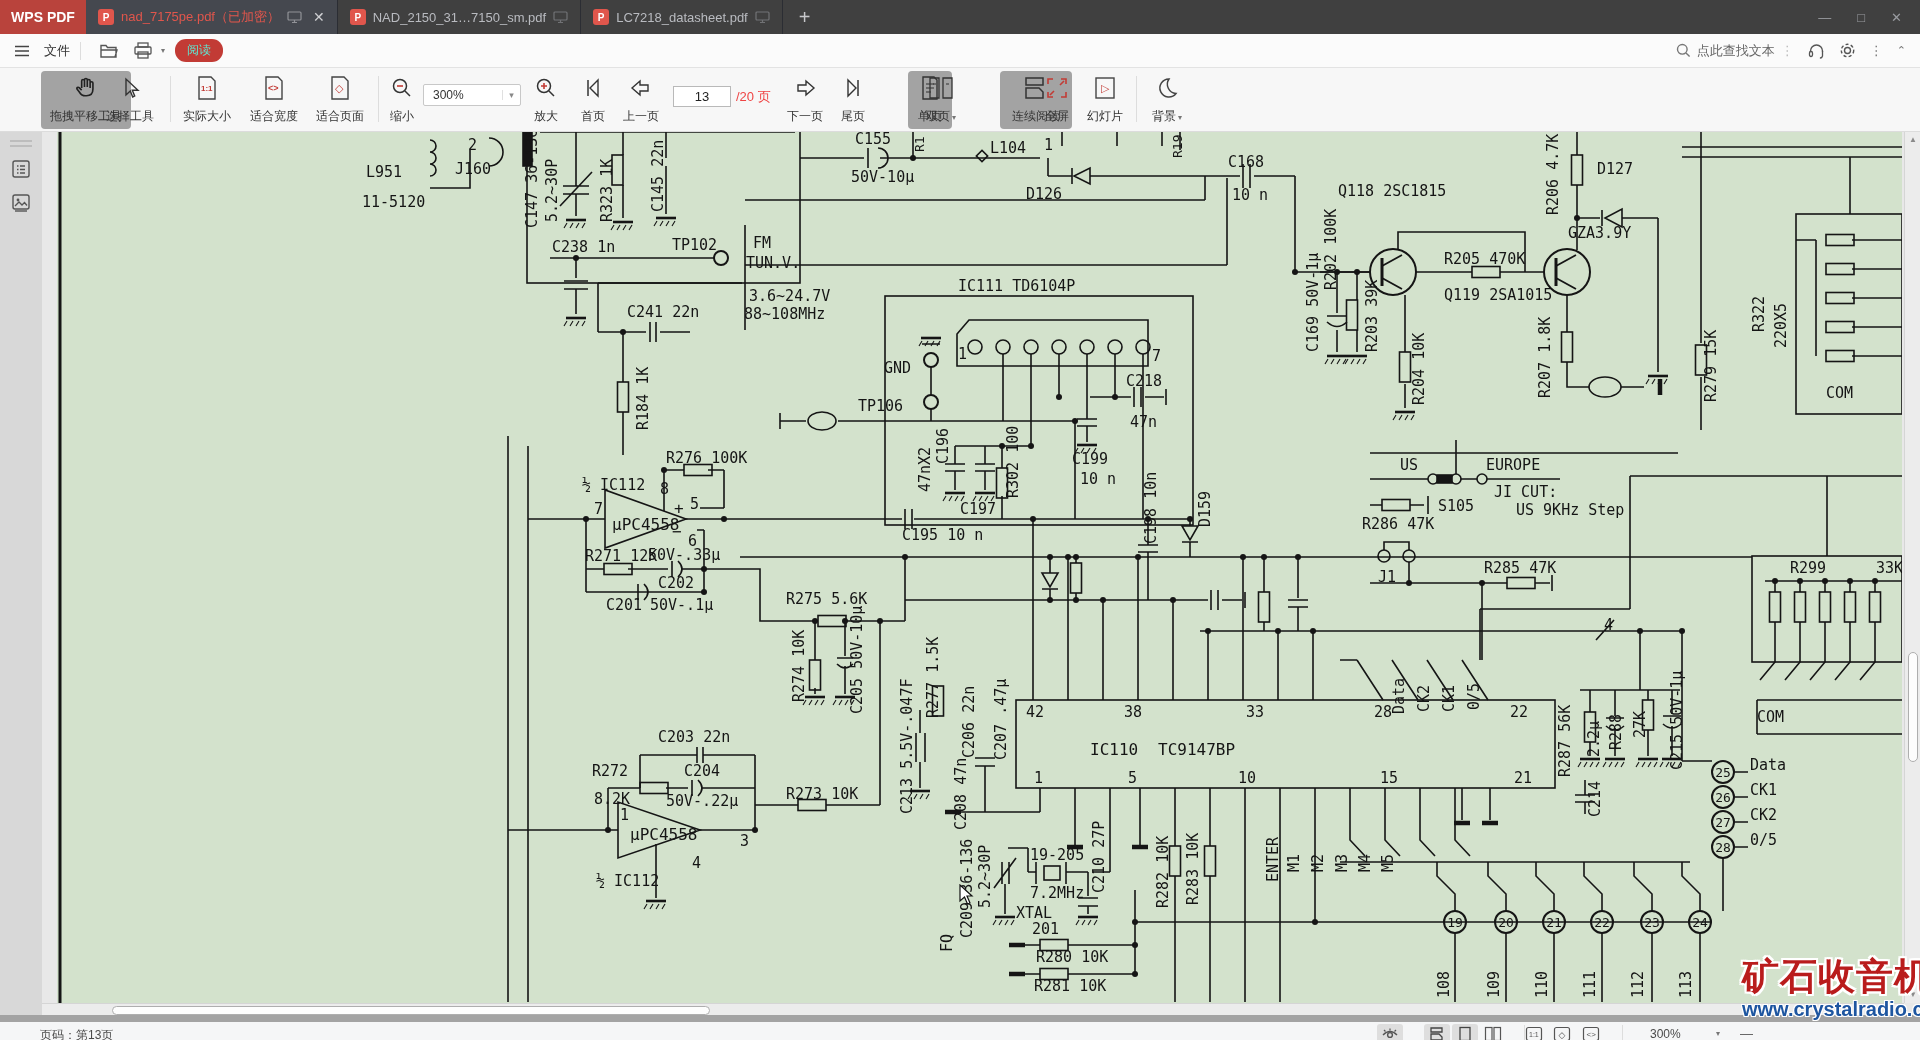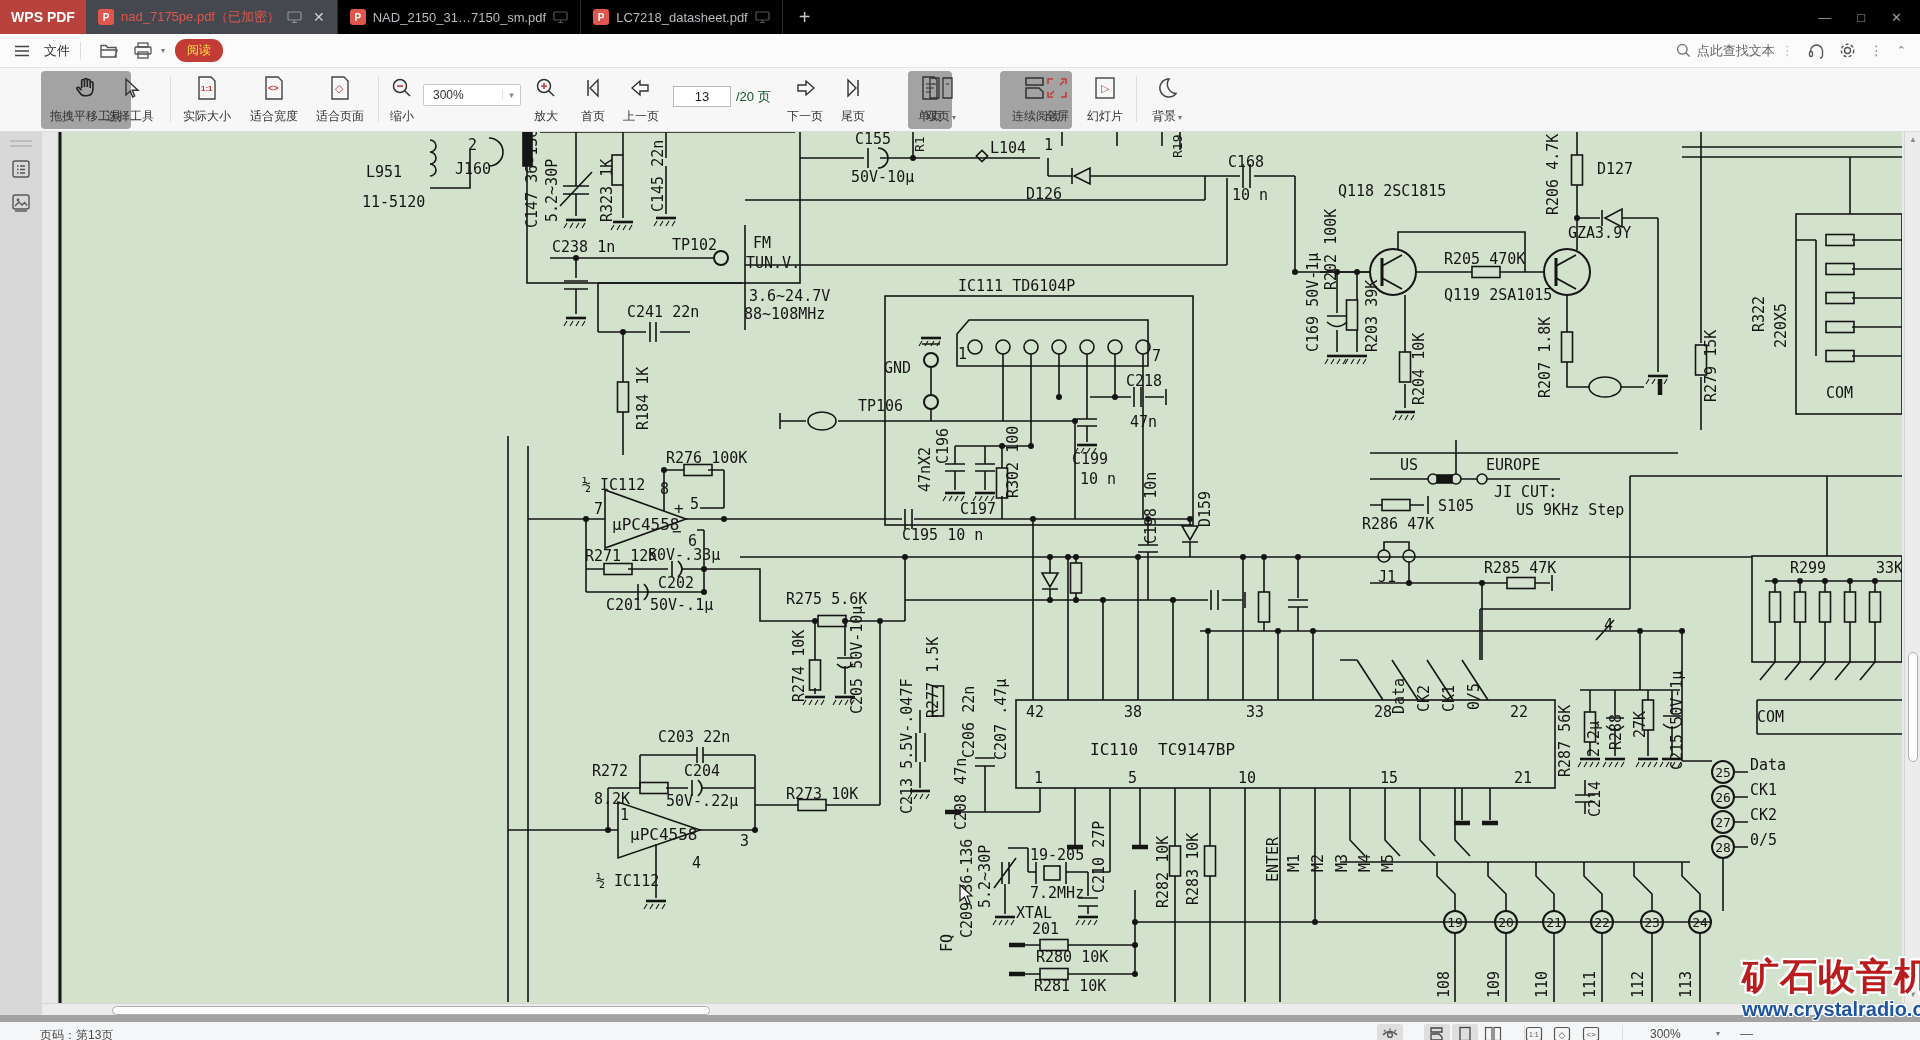--- a/index.html
+++ b/index.html
@@ -1,48 +1,48 @@
 <!DOCTYPE html>
 <html><head>
 <meta charset="utf-8">
 <style>
   * { margin:0; padding:0; box-sizing:border-box; }
   html,body { width:1920px; height:1040px; overflow:hidden; font-family:"Liberation Sans",sans-serif; background:#e8e8e8; }
   .abs { position:absolute; }
 
   
-  #tabbar { position:absolute; left:0; top:0; width:1920px; height:34px; background:#000000; display:flex; align-items:stretch; }
+  #tabbar { position:absolute; left:0; top:0; width:1920px; height:34px; background:#404040; display:flex; align-items:stretch; }
   #logo { width:86px; background:#b9433c; color:#fff; font-weight:bold; font-size:14px; display:flex; align-items:center; justify-content:center; }
   .tab { display:flex; align-items:center; gap:7px; padding:0 12px; border-right:1px solid #2b2d33; color:#b9bbc0; font-size:13px; }
   .tab.active { background:#45484f; color:#e0564c; }
   .pdficon { width:16px; height:16px; background:#e0564c; border-radius:3px; color:#fff; font-size:10px; font-weight:bold; display:flex; align-items:center; justify-content:center; }
   .monitor { opacity:.55; }
   .tclose { color:#cfd0d3; font-size:14px; margin-left:4px; }
   #newtab { color:#c7c8cb; font-size:20px; display:flex; align-items:center; padding:0 16px; }
   #wctrl { margin-left:auto; display:flex; align-items:center; gap:26px; padding-right:18px; color:#9a9ca1; font-size:13px; }
 
   
   #menurow { position:absolute; left:0; top:34px; width:1920px; height:34px; background:#fbfbfb; border-bottom:1px solid #e3e3e3; display:flex; align-items:center; font-size:13px; color:#333; }
   .mitem { display:flex; align-items:center; gap:14px; margin-left:14px; }
   .vdiv { width:1px; height:18px; background:#ddd; margin:0 10px; }
-  #readbtn { background:#c23b35; color:#fde047; border-radius:11px; padding:3px 12px; font-size:12px; margin-left:10px; }
+  #readbtn { background:#c23b35; color:#5eead4; border-radius:11px; padding:3px 12px; font-size:12px; margin-left:10px; }
   #menuright { margin-left:auto; display:flex; align-items:center; gap:14px; margin-right:14px; color:#555; }
   #searchbox { display:flex; align-items:center; gap:6px; color:#666; }
 
   
   #toolbar { position:absolute; left:0; top:68px; width:1920px; height:64px; background:#f7f7f7; border-bottom:1px solid #dcdcdc; }
   .tbtn { position:absolute; top:3px; height:58px; display:flex; flex-direction:column; align-items:center; justify-content:space-between; padding:4px 2px; border-radius:4px; color:#333; font-size:12px; }
   .tbtn.active { background:#a3a3a3;margin-left:32px; }
   .tbtn svg { display:block; }
   .tdiv { position:absolute; top:8px; width:1px; height:46px; background:#ddd; }
   #zoomcombo { position:absolute; left:423px; top:16px; width:98px; height:22px; background:#fff; border:1px solid #c8c8c8; border-radius:2px; font-size:12px; color:#333; display:flex; align-items:center; }
   #zoomcombo span.val { padding-left:9px; flex:1; }
   #zoomcombo .car { border-left:1px solid #e0e0e0; width:18px; text-align:center; color:#888; font-size:9px; }
   #pagebox { position:absolute; left:673px; top:18px; width:58px; height:21px; background:#fff; border:1px solid #b9b9b9; font-size:13px; text-align:center; color:#222; }
-  #pagetotal { position:absolute; left:736px; top:20px; font-size:13px; color:#14532d; }
+  #pagetotal { position:absolute; left:736px; top:20px; font-size:13px; color:#ef4444; }
   .carsmall { font-size:8px; color:#777; margin-left:2px; }
 
   
   #sidebar { position:absolute; left:0; top:132px; width:42px; height:883px; background:#d8d8d8; }
   #sidebar .sic { width:42px; height:34px; display:flex; align-items:center; justify-content:center; color:#555; }
   #handle { width:22px; height:2px; background:#bdbdbd; margin:8px auto 2px; box-shadow:0 5px 0 #bdbdbd; }
 
   
   #docarea { position:absolute; left:42px; top:132px; width:1862px; height:871px; background:#e8e8e8; overflow:hidden; }
   #page { position:absolute; left:15px; top:0; width:1845px; height:871px; background:#d3e2cc; overflow:hidden; }

